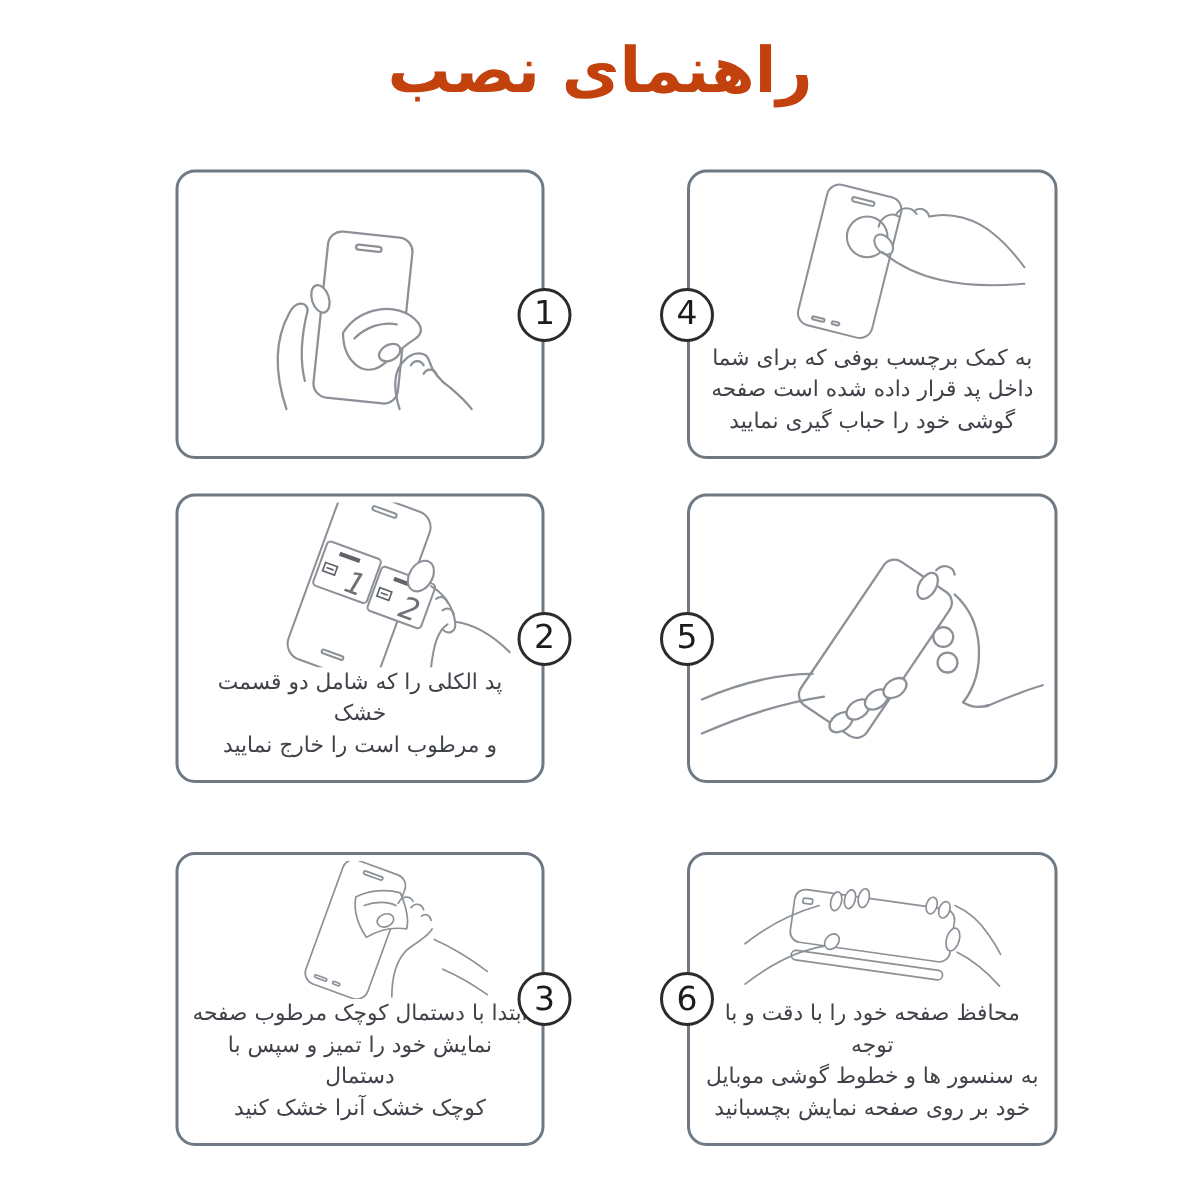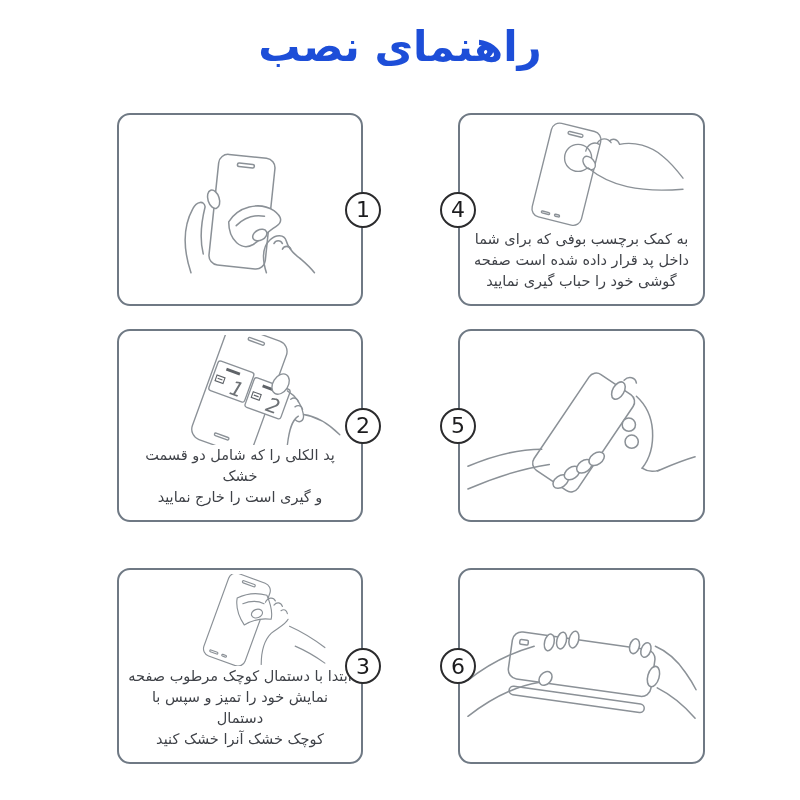--- a/index.html
+++ b/index.html
@@ -2,21 +2,21 @@
 <html lang="fa"><head>
 <meta charset="utf-8">
 <style>
   * { margin:0; padding:0; box-sizing:border-box; }
   html,body { background:#ffffff; }
   body { width:800px; height:800px; font-family:"DejaVu Sans", sans-serif; }
   .page { position:relative; width:800px; height:800px; background:#ffffff; overflow:hidden; }
   .title {
     position:absolute; top:22px; left:0; width:100%;
     text-align:center; direction:rtl;
-    font-size:42px; font-weight:600; color:#1d4ed8; letter-spacing:0;
+    font-size:42px; font-weight:600; color:#c2410c; letter-spacing:0;
   }
   .card {
     position:absolute; background:#ffffff;
     border:2px solid #6f7984; border-radius:13px;
     display:flex; flex-direction:column;
   }
   .illus { flex:1 1 auto; display:flex; align-items:center; justify-content:center; overflow:hidden; padding:4px 6px 0; }
   .illus svg { display:block; width:100%; height:100%; }
   .caption {
     direction:rtl; text-align:center; white-space:pre-line;
@@ -103,21 +103,21 @@
           <ellipse class="artfill" cx="170" cy="58" rx="9" ry="13" transform="rotate(32 170 58)"></ellipse>
           <path class="art" d="M178,66 C188,72 195,82 197,94 C198,102 192,105 187,100"></path>
           <path class="art" d="M178,130 C180,113 183,101 191,96"></path>
           <path class="art" d="M240,118 C226,104 212,96 197,94"></path>
           <path class="art" d="M182,76 c4,-3 8,-1 9,3"></path>
           <path class="art" d="M187,85 c4,-3 8,-1 9,3"></path>
         </g>
       </svg>
     </div>
     <div class="caption">پد الکلی را که شامل دو قسمت خشک
-و گیری است را خارج نمایید</div>
+و مرطوب است را خارج نمایید</div>
     <div class="badge badge-right">2</div>
   </div>
 
   <div id="card3" class="card">
     <div class="illus">
       <svg viewBox="0 0 244 130">
         <g transform="rotate(20 116 66)">
           <rect class="artfill" x="86" y="2" width="62" height="124" rx="11"></rect>
           <rect class="art" x="106" y="9" width="19" height="3.2" rx="1.6"></rect>
           <rect class="art" x="96" y="117" width="12" height="2.5" rx="1.2"></rect>
@@ -216,16 +216,19 @@
         </g>
         <g>
           <ellipse class="artfill" cx="178" cy="42" rx="5" ry="8" transform="rotate(16 178 42)"></ellipse>
           <ellipse class="artfill" cx="190" cy="46" rx="5" ry="8" transform="rotate(20 190 46)"></ellipse>
           <ellipse class="artfill" cx="198" cy="74" rx="6" ry="11" transform="rotate(16 198 74)"></ellipse>
           <path class="art" d="M200,42 C214,48 224,58 232,70 C237,77 240,82 243,88"></path>
           <path class="art" d="M242,118 C228,102 214,92 202,86"></path>
         </g>
       </svg>
     </div>
+    <div class="caption">محافظ صفحه خود را با دقت و با توجه
+به سنسور ها و خطوط گوشی موبایل
+خود بر روی صفحه نمایش بچسبانید</div>
     <div class="badge badge-left">6</div>
   </div>
 
 </div>
 
 </body></html>

